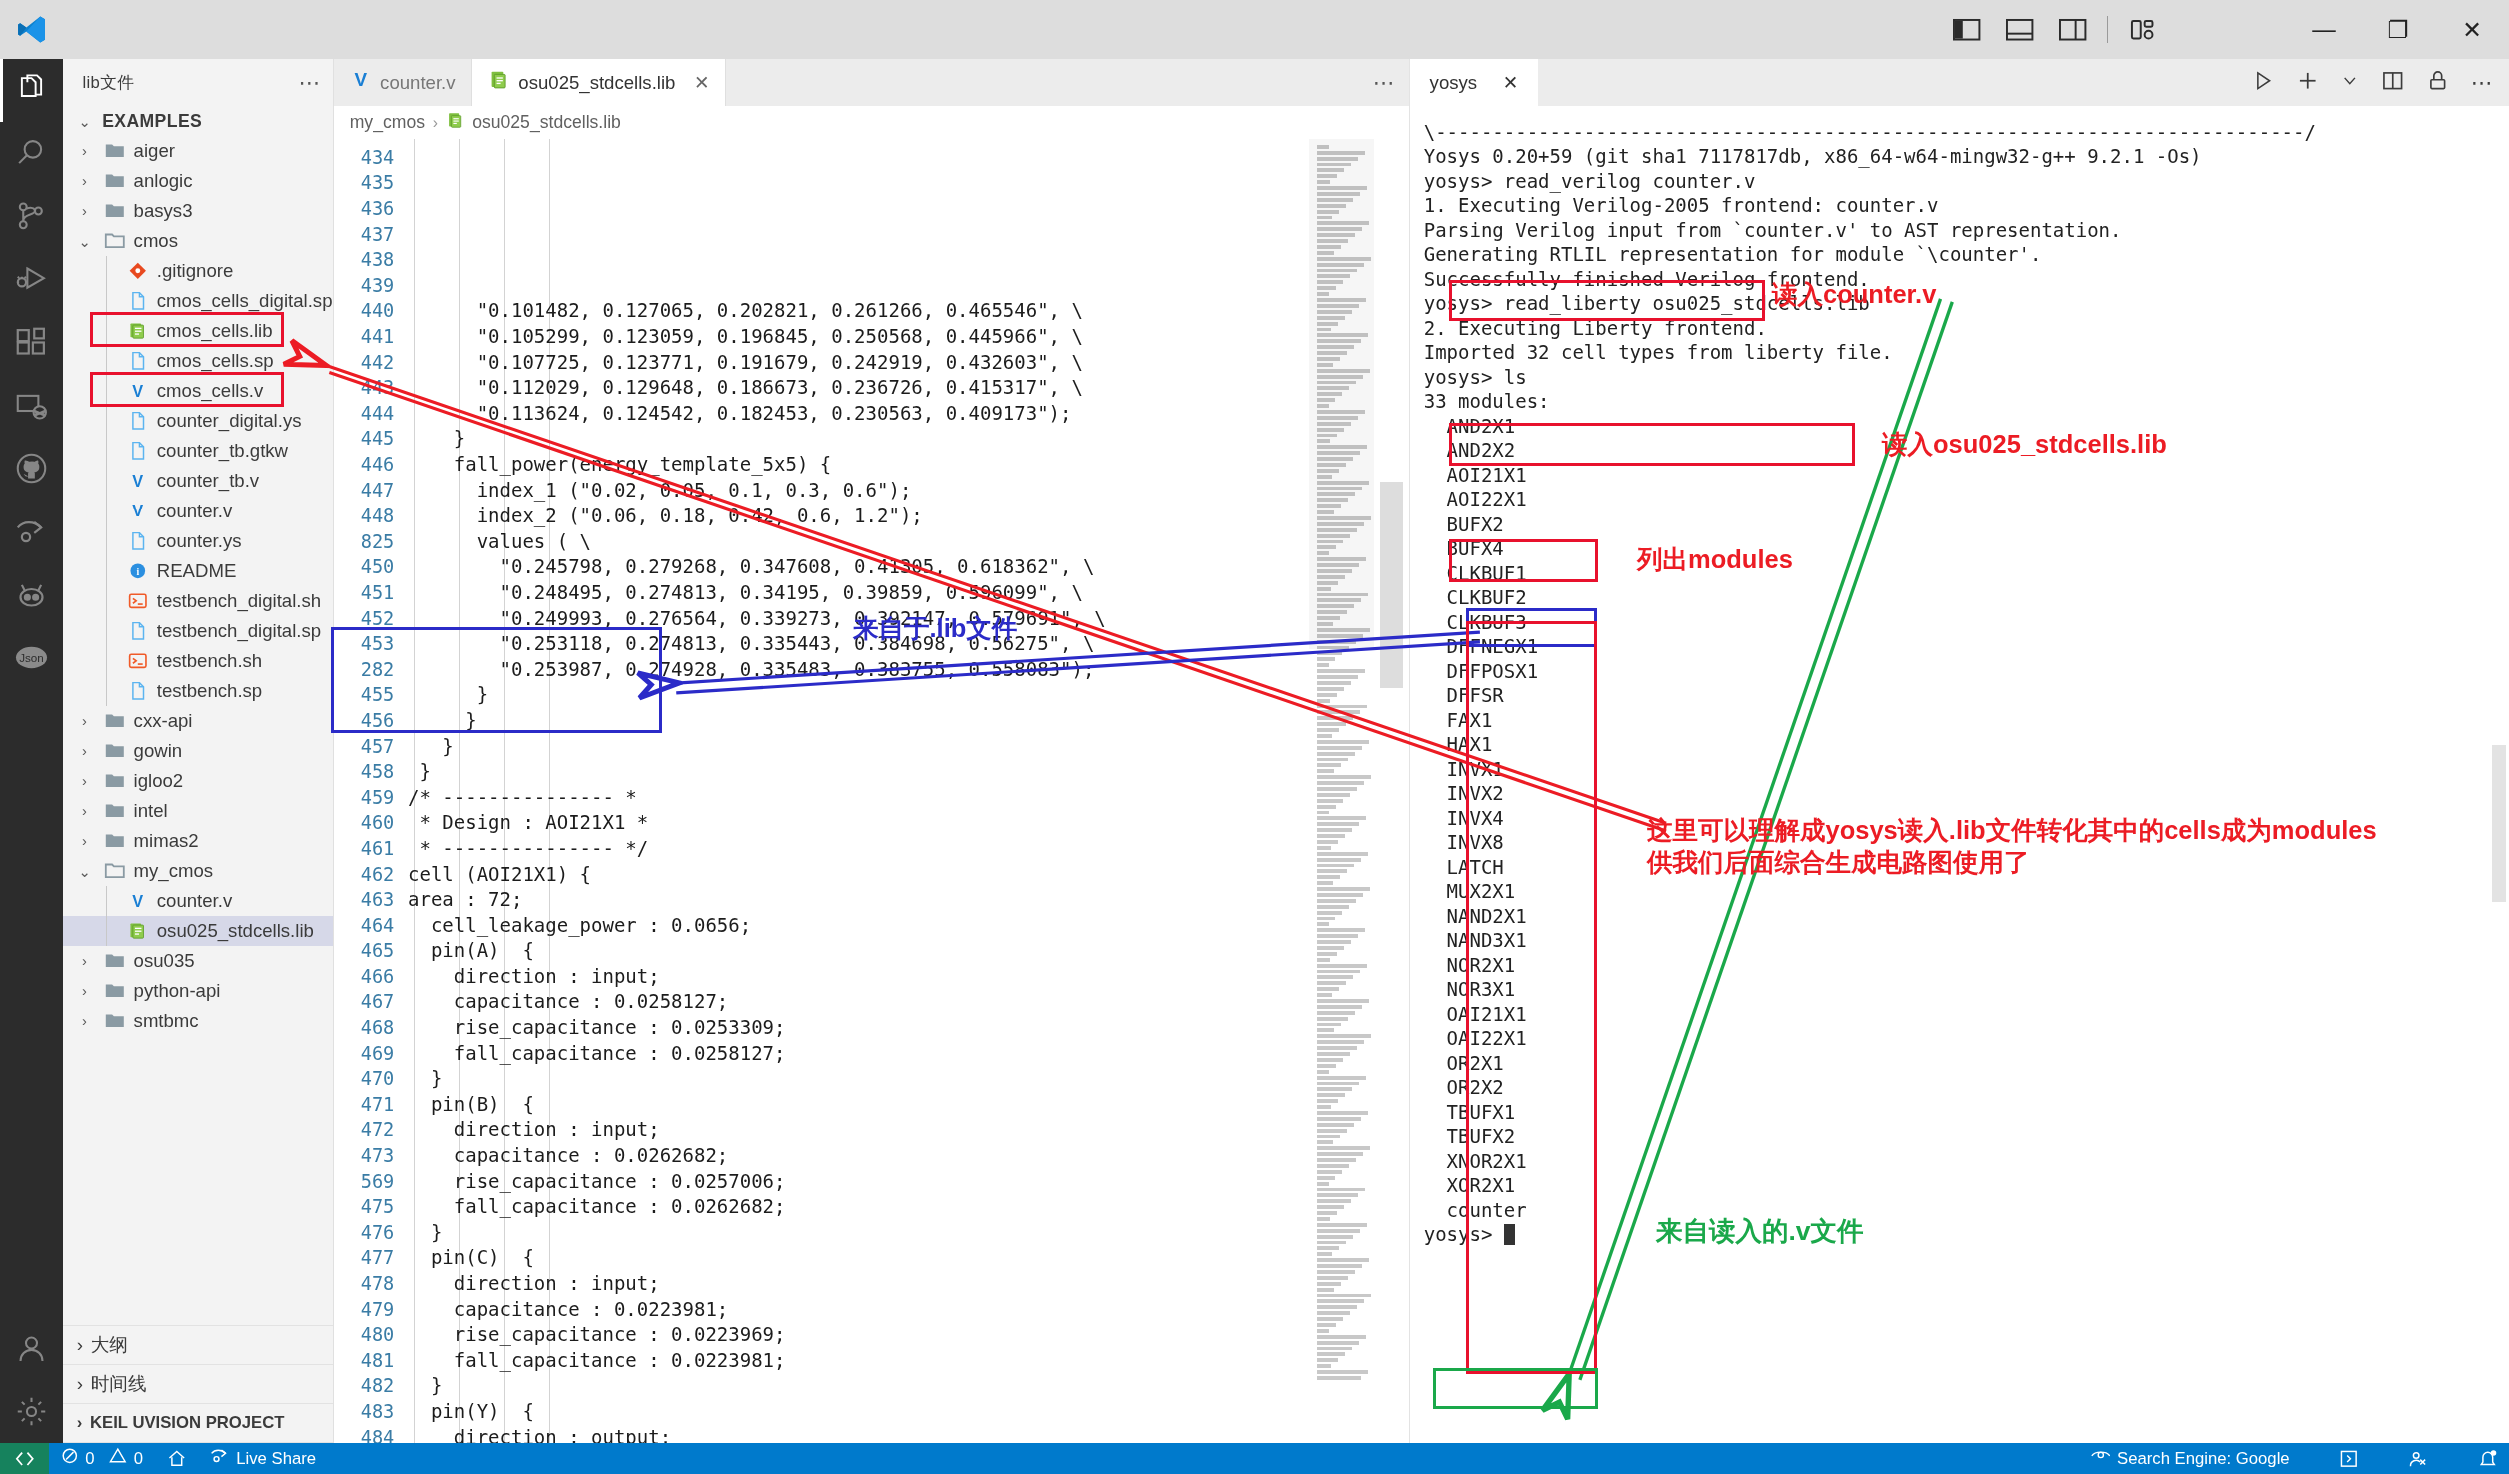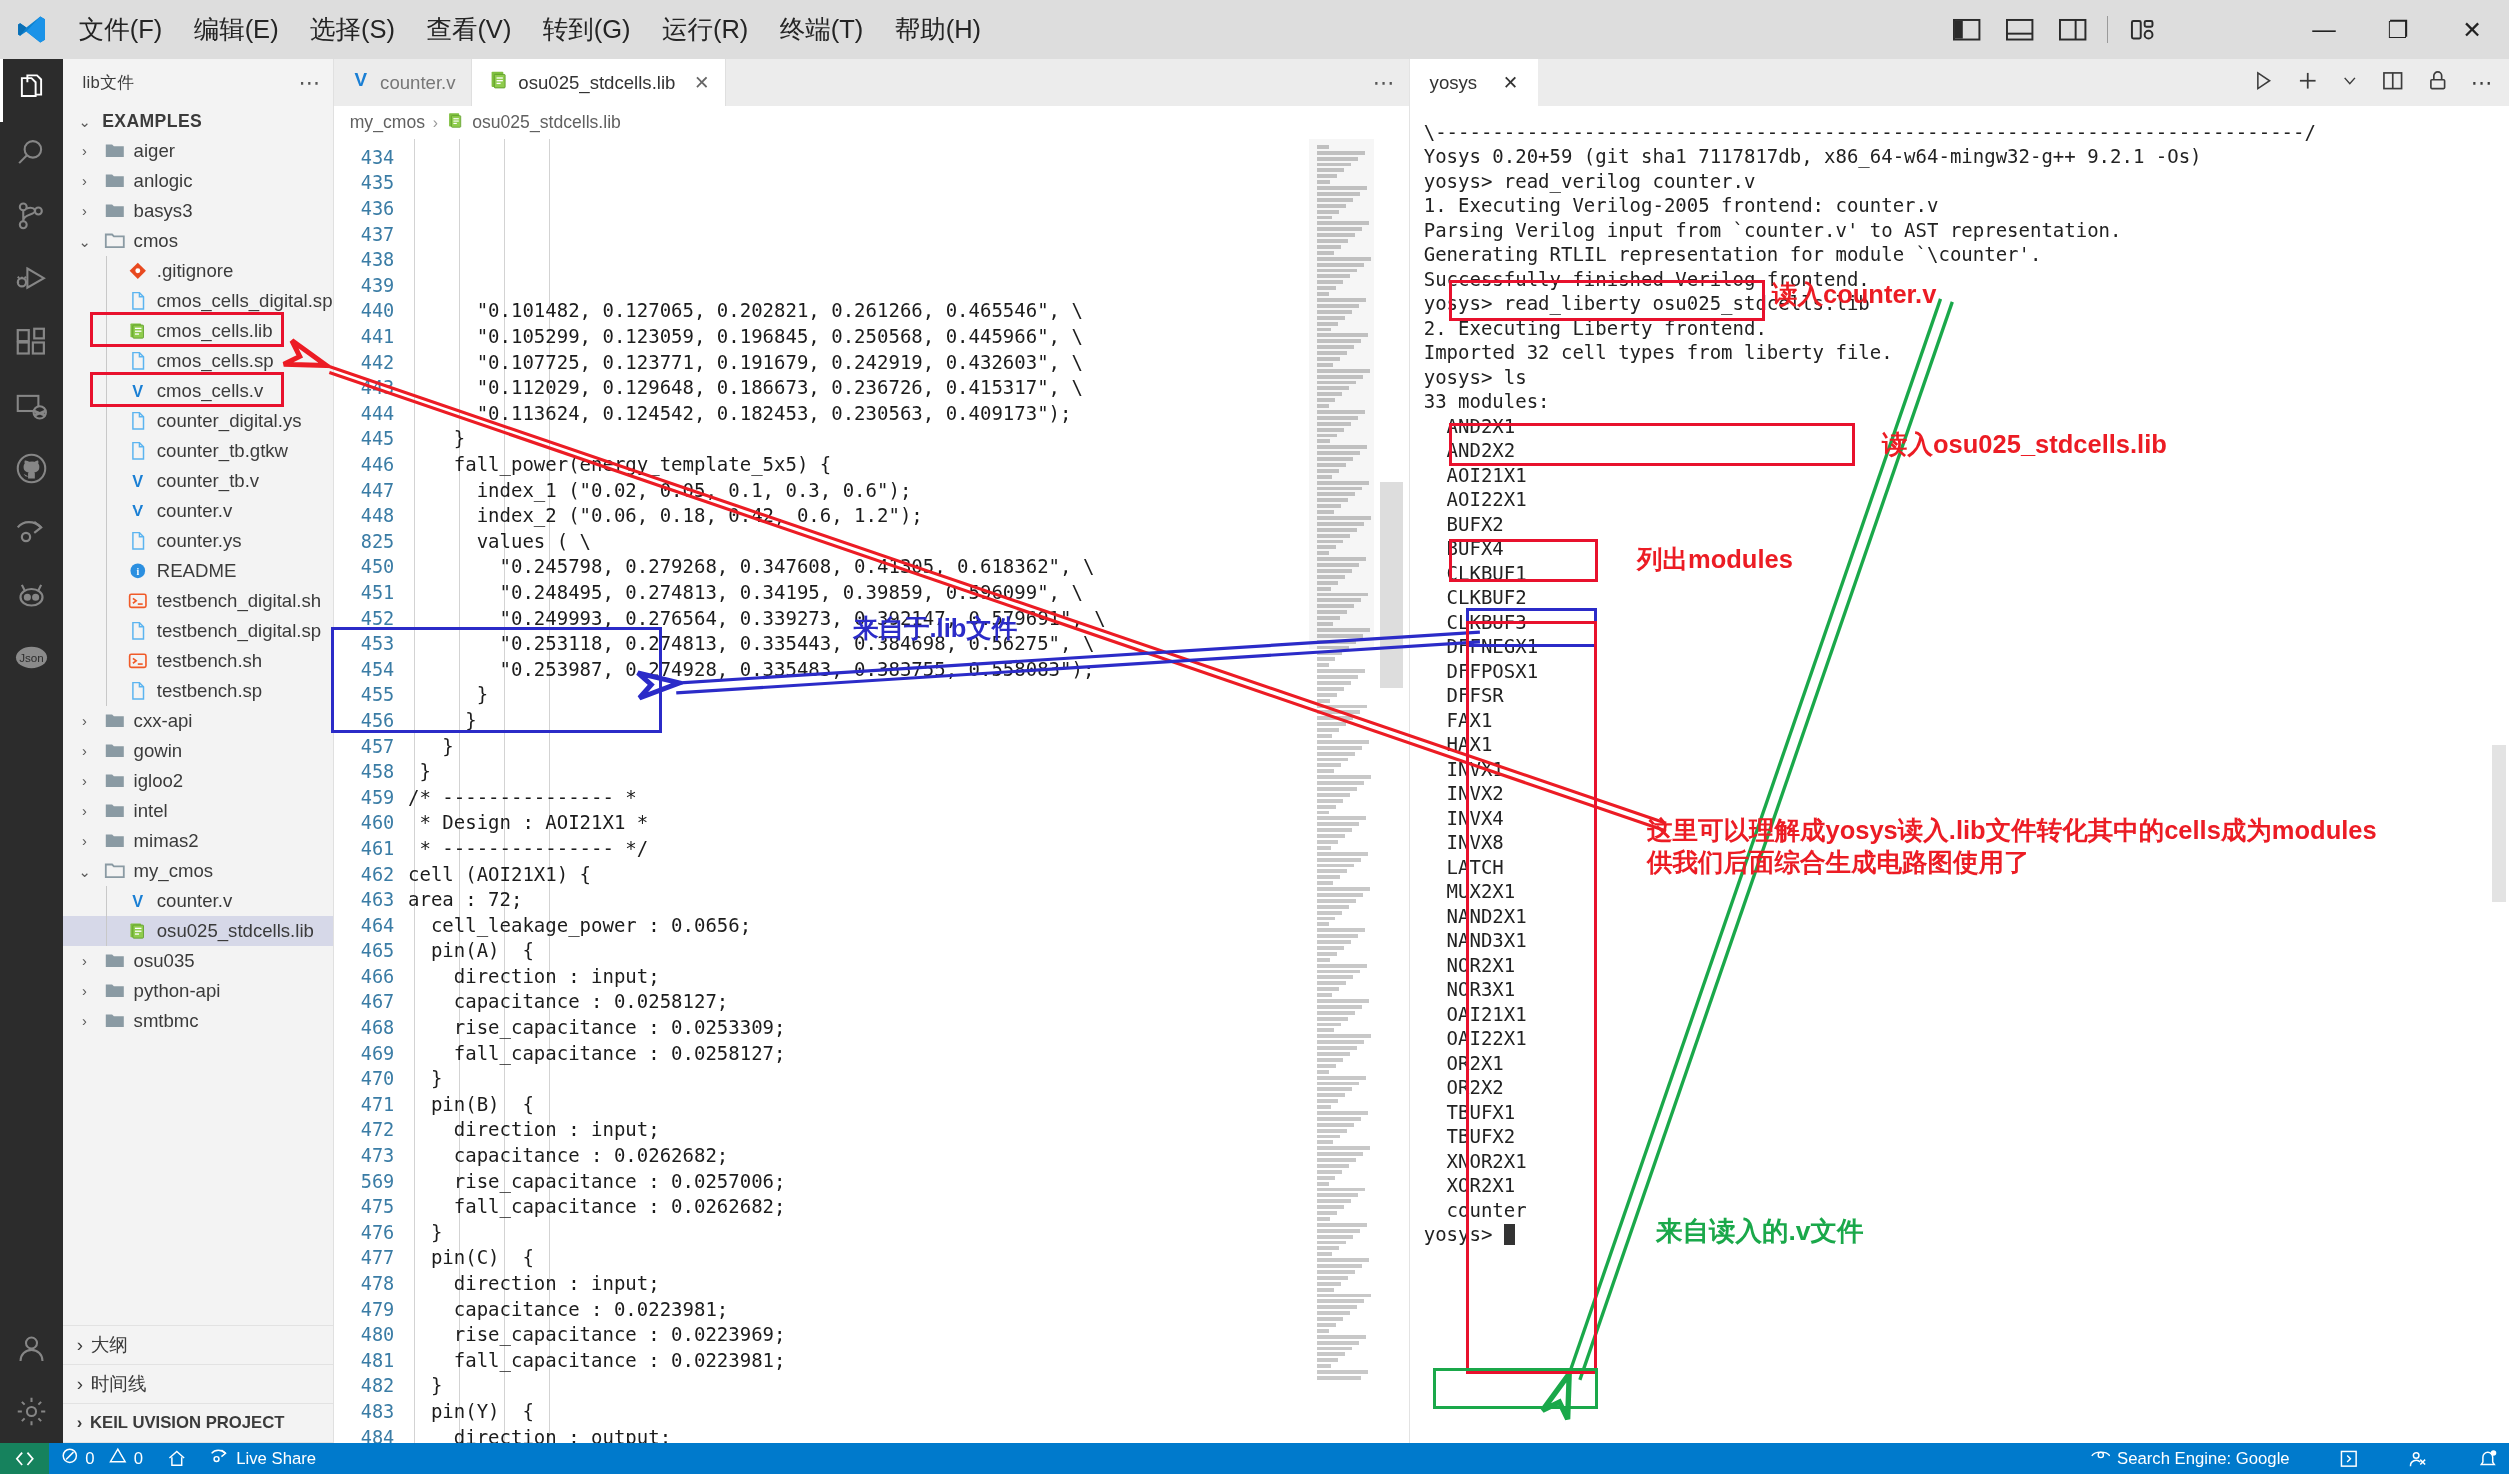--- a/index.html
+++ b/index.html
@@ -156,30 +156,20 @@
 
 <div id="app">
 
   <div class="titlebar">
     <div class="vscode-logo">
       <svg width="33" height="33" viewBox="0 0 32 32">
         <path d="M24.5 3.5 L29 6 V26 L24.5 28.5 L11 18 L5 22 L3 20.8 V11.2 L5 10 L11 14 Z" fill="#0d82d0"></path>
         <path d="M24.5 3.5 L29 6 V26 L24.5 28.5 L11 18 Z" fill="#1b93e8"></path>
         <path d="M3 11.2 L5 10 L11 14 L5 22 L3 20.8 Z" fill="#0a6fb5"></path>
       </svg>
-    </div>
-    <div class="menu">
-      <div class="menu-item">文件(F)</div>
-      <div class="menu-item">编辑(E)</div>
-      <div class="menu-item">选择(S)</div>
-      <div class="menu-item">查看(V)</div>
-      <div class="menu-item">转到(G)</div>
-      <div class="menu-item">运行(R)</div>
-      <div class="menu-item">终端(T)</div>
-      <div class="menu-item">帮助(H)</div>
     </div>
     <div class="title-right">
       <div class="tb-icon">
         <svg width="27.4" height="23.5" viewBox="0 0 28 24">
             <rect x="1" y="2" width="26" height="20" fill="none" stroke="#2b2b2b" stroke-width="2"></rect>
             <rect x="2" y="3" width="8" height="18" fill="#2b2b2b"></rect>
           </svg>
       </div>
       <div class="tb-icon">
         <svg width="27.4" height="23.5" viewBox="0 0 28 24">
@@ -682,21 +672,21 @@
           <div>444</div>
           <div>445</div>
           <div>446</div>
           <div>447</div>
           <div>448</div>
           <div>825</div>
           <div>450</div>
           <div>451</div>
           <div>452</div>
           <div>453</div>
-          <div>454</div>
+          <div>282</div>
           <div>455</div>
           <div>456</div>
           <div>457</div>
           <div>458</div>
           <div>459</div>
           <div>460</div>
           <div>461</div>
           <div>462</div>
           <div>463</div>
           <div>464</div>

